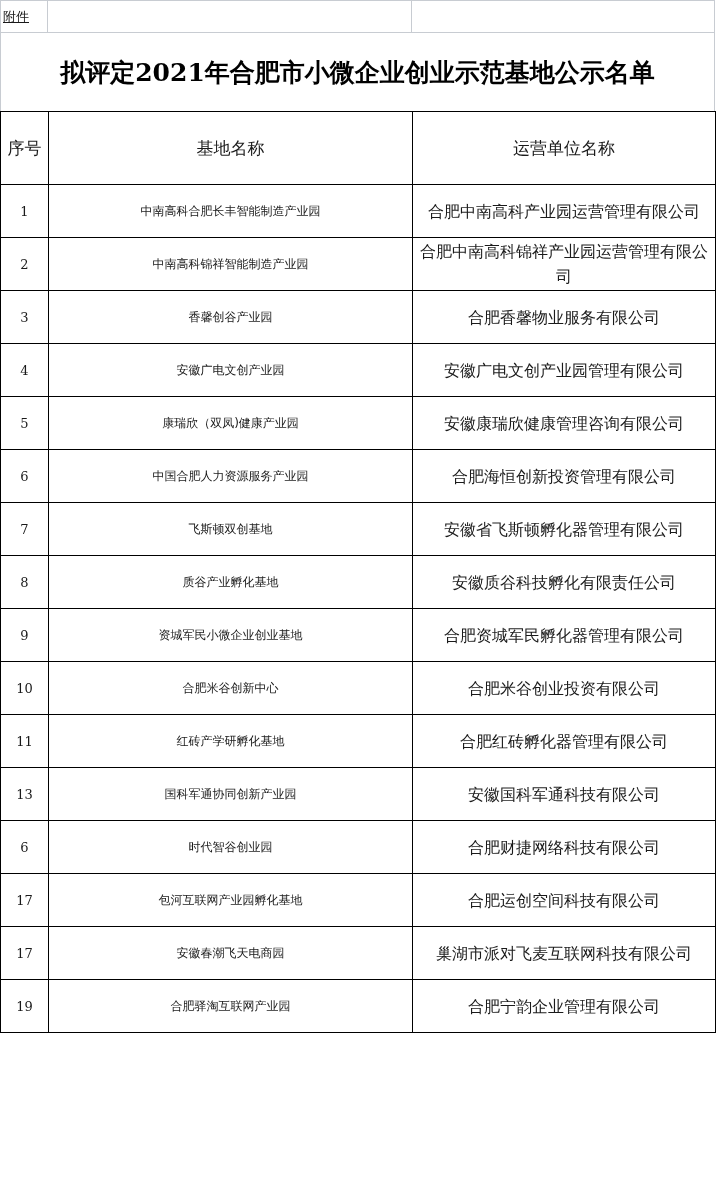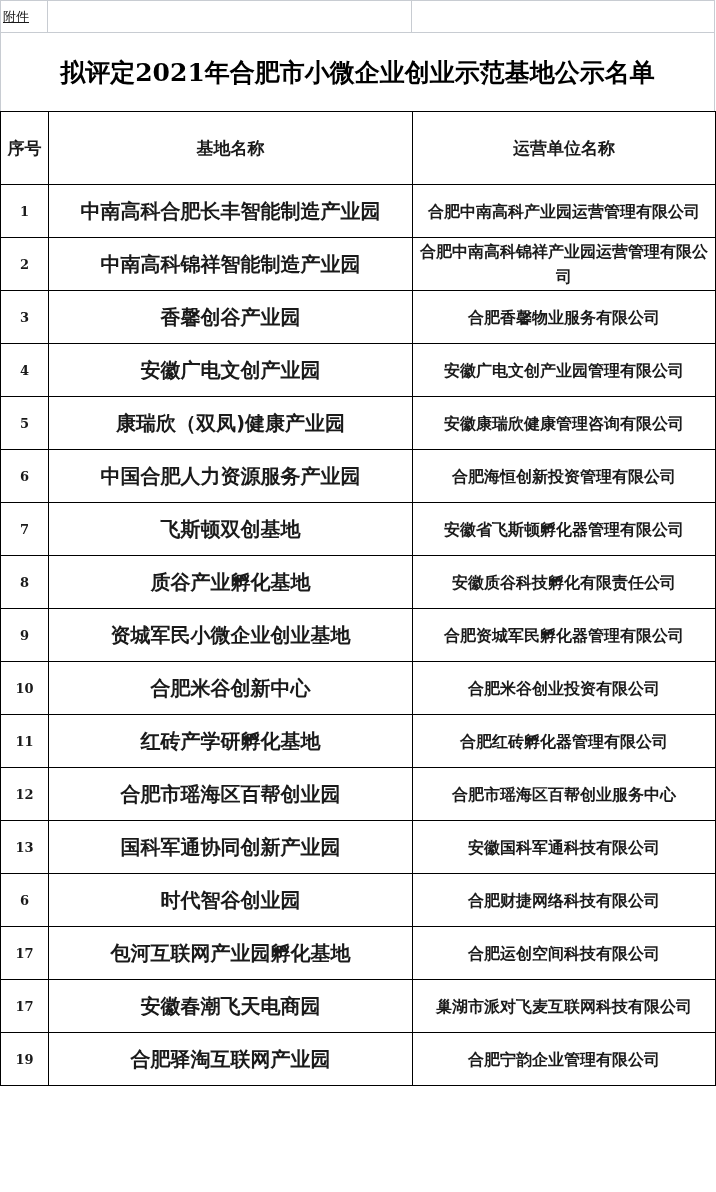--- a/index.html
+++ b/index.html
@@ -14,28 +14,28 @@
   .fj-label { left: 0; width: 48px; border-right: 1px solid #c8ccd2; font-size: 13px;
               line-height: 32px; padding-left: 3px; text-decoration: underline; }
   .fj-c2 { left: 48px; width: 364px; border-right: 1px solid #c8ccd2; }
   .title { position: absolute; left: 0; top: 33px; width: 715px; height: 78px;
            display: flex; align-items: center; justify-content: center;
            font-family: "DejaVu Serif", "Liberation Serif", serif; font-weight: bold;
            font-size: 25px; letter-spacing: 0px; color: #000; }
   table.list { position: absolute; left: 0; top: 111px; width: 715px;
                border-collapse: collapse; table-layout: fixed; }
   table.list td, table.list th { border: 1.5px solid #000; text-align: center; vertical-align: middle;
-               padding: 0 4px; box-sizing: border-box; font-weight: bold; }
+               padding: 0 4px; box-sizing: border-box; font-weight: normal; }
   col.c1 { width: 48px; } col.c2 { width: 364px; } col.c3 { width: 303px; }
   tr.head { height: 73px; }
   tr.head th { font-size: 17px; }
   tr.head th.no { font-size: 17px; padding: 0; }
   tr.row { height: 53px; }
   td.no { font-family: "DejaVu Serif", "Liberation Serif", serif; font-size: 13px; padding: 0; }
-  td.name { font-size: 20px; }
+  td.name { font-size: 12px; }
   td.op { font-size: 16px; line-height: 25px; padding: 0 8px; }
 </style>
 </head>
 <body>
 
 <div class="sheet">
   <div class="grid-top"></div>
   <div class="fj-row">
     <div class="fj-cell fj-label">附件</div>
     <div class="fj-cell fj-c2"></div>
@@ -105,25 +105,20 @@
     <td class="no">10</td>
     <td class="name">合肥米谷创新中心</td>
     <td class="op">合肥米谷创业投资有限公司</td>
   </tr>
         <tr class="row">
     <td class="no">11</td>
     <td class="name">红砖产学研孵化基地</td>
     <td class="op">合肥红砖孵化器管理有限公司</td>
   </tr>
         <tr class="row">
-    <td class="no">12</td>
-    <td class="name">合肥市瑶海区百帮创业园</td>
-    <td class="op">合肥市瑶海区百帮创业服务中心</td>
-  </tr>
-        <tr class="row">
     <td class="no">13</td>
     <td class="name">国科军通协同创新产业园</td>
     <td class="op">安徽国科军通科技有限公司</td>
   </tr>
         <tr class="row">
     <td class="no">6</td>
     <td class="name">时代智谷创业园</td>
     <td class="op">合肥财捷网络科技有限公司</td>
   </tr>
         <tr class="row">

